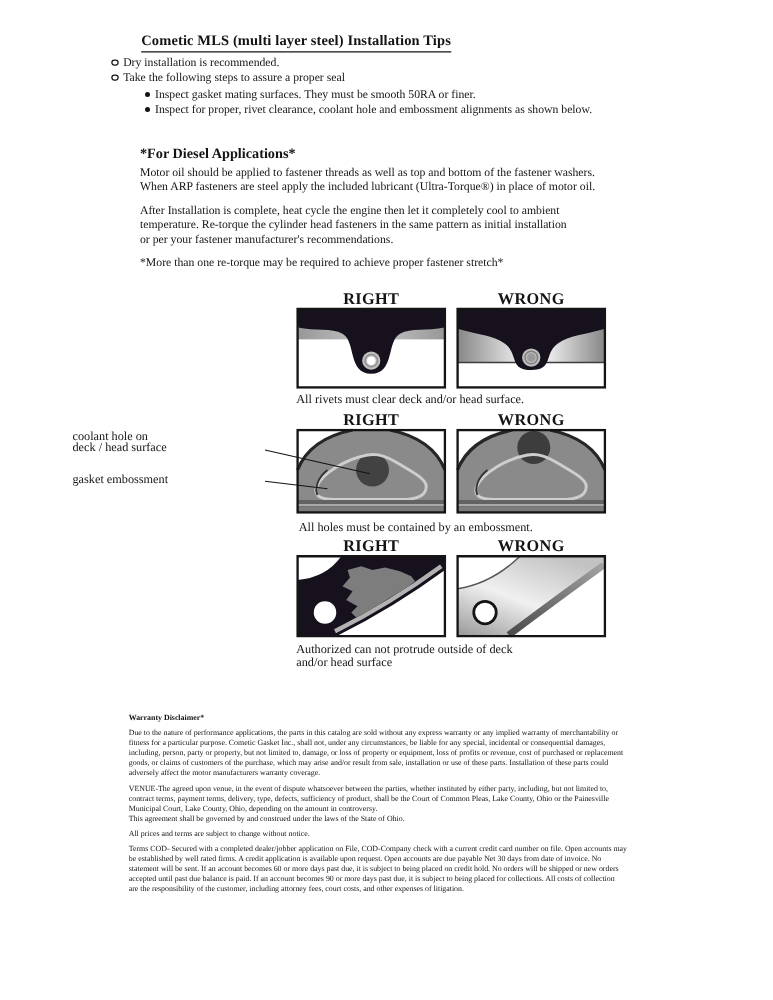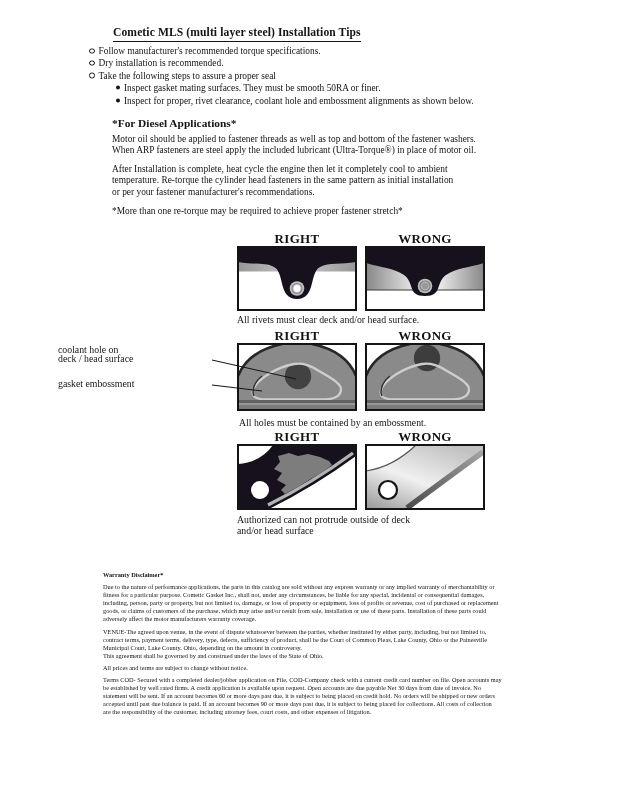--- a/index.html
+++ b/index.html
@@ -32,24 +32,20 @@
 </head>
 <body>
 
 <div class="page">
 
   <div class="abs title">Cometic MLS (multi layer steel) Installation Tips</div>
 
   <div class="abs bullets">
     <div class="bullet l1">
       <span class="marker circ"></span>
-      <span>Follow manufacturer's recommended torque specifications.</span>
-    </div>
-    <div class="bullet l1">
-      <span class="marker circ"></span>
       <span>Dry installation is recommended.</span>
     </div>
     <div class="bullet l1">
       <span class="marker circ"></span>
       <span>Take the following steps to assure a proper seal</span>
     </div>
     <div class="bullet l2">
       <span class="marker dot"></span>
       <span>Inspect gasket mating surfaces.  They must be smooth 50RA or finer.</span>
     </div>

